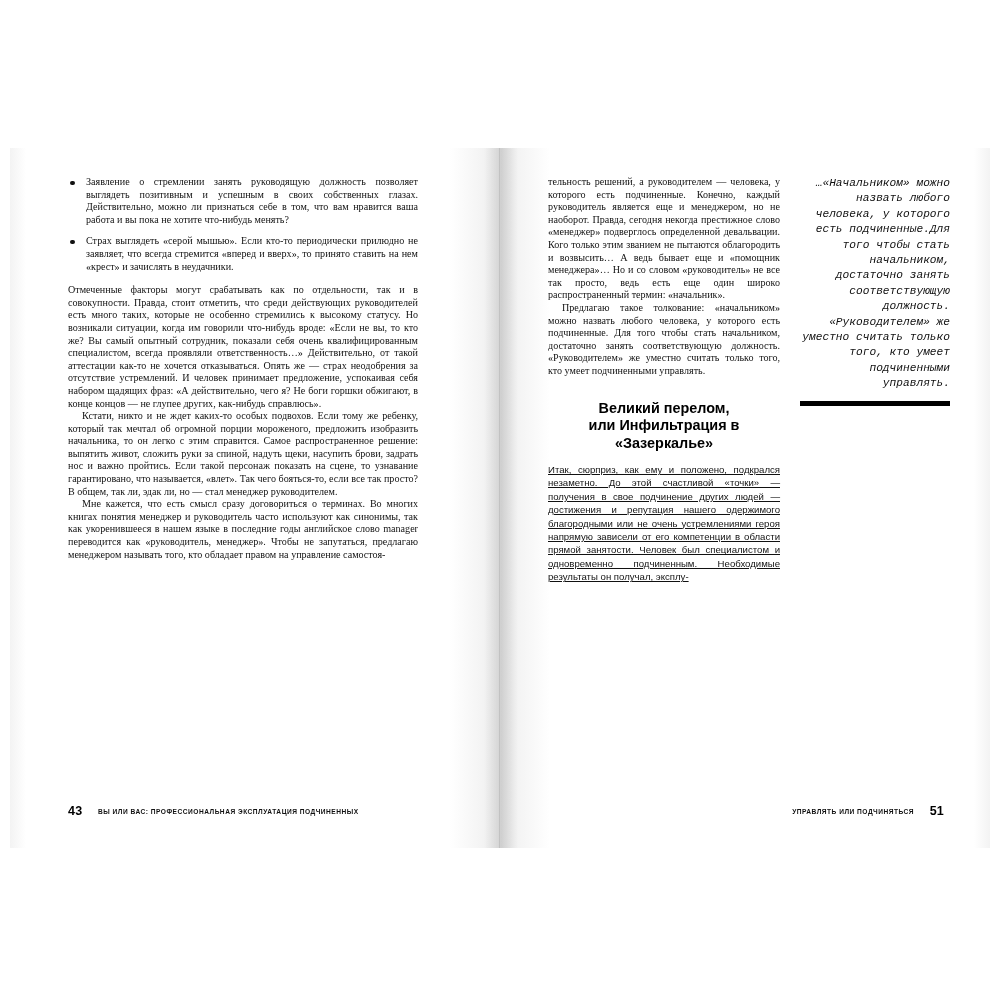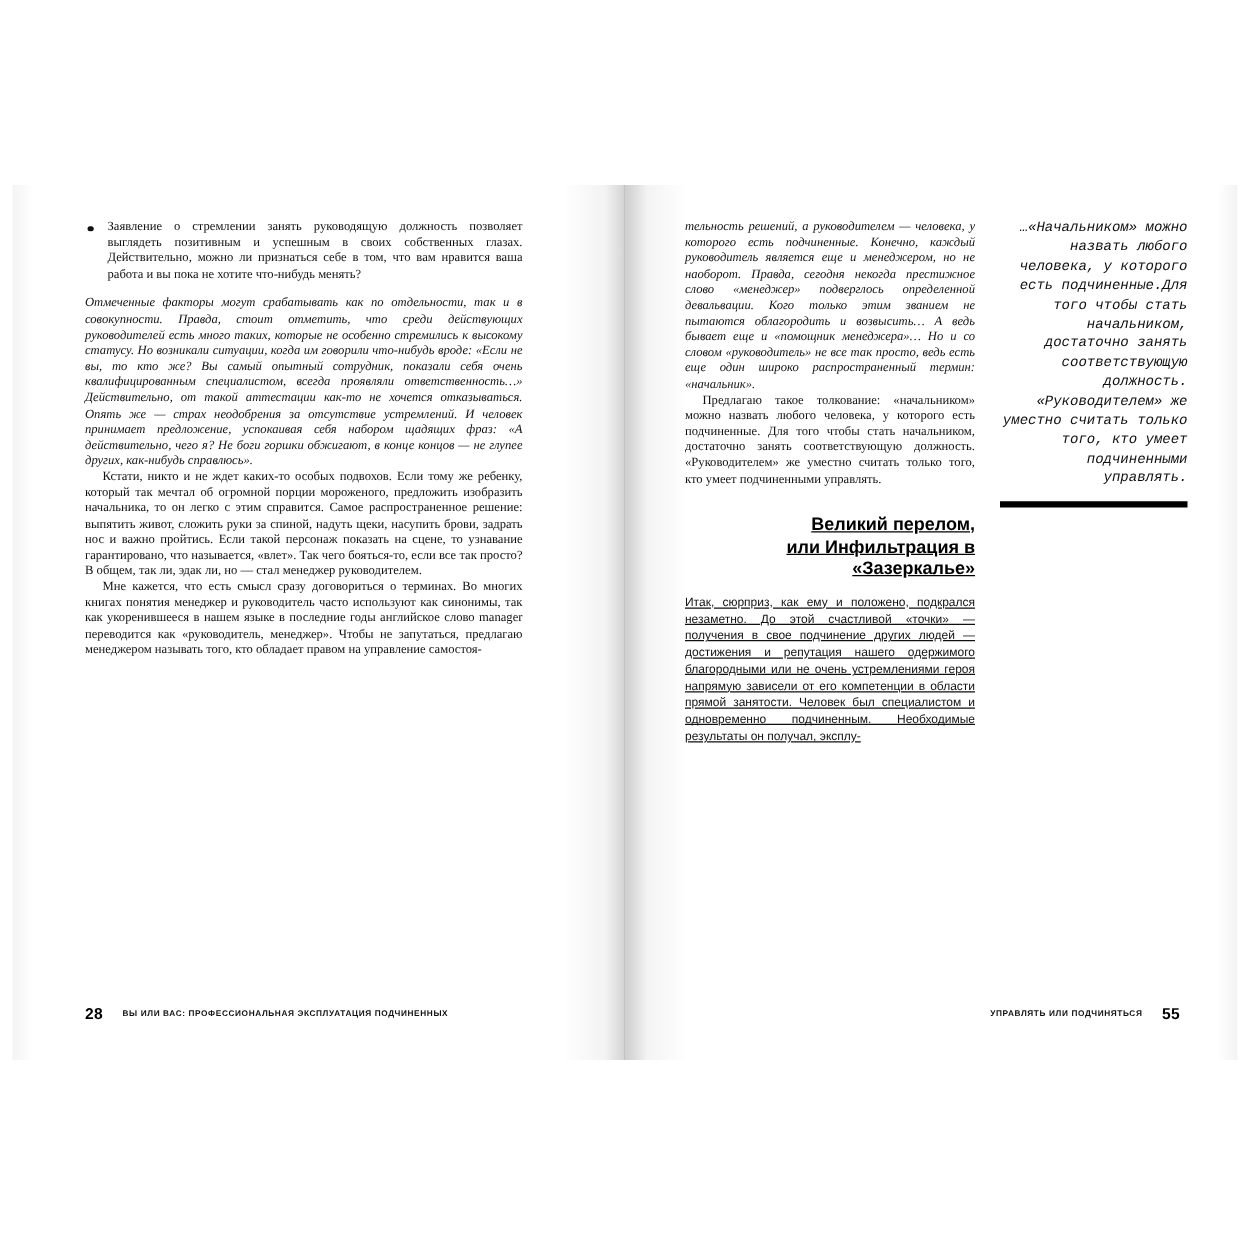--- a/index.html
+++ b/index.html
@@ -79,21 +79,21 @@
   p {
     margin: 0;
     font-size: 10.1px;
     line-height: 12.6px;
     text-align: justify;
     text-indent: 14px;
     color: #111111;
     -webkit-hyphens: auto;
     hyphens: auto;
   }
-  p.noindent { text-indent: 0; font-style: italic; }
+  p.noindent { text-indent: 0; }
 
   ul.bullets {
     margin: 0 0 11px 0;
     padding: 0;
     list-style: none;
   }
   ul.bullets li {
     position: relative;
     padding-left: 18px;
     margin-bottom: 9px;
@@ -133,22 +133,21 @@
   }
 
   h2.section-title {
     font-family: "Liberation Sans", sans-serif;
     font-weight: bold;
     font-size: 14.4px;
     line-height: 17.5px;
     color: #000000;
     margin: 22px 0 11px 0;
     text-indent: 0;
-    text-align: right;
-    text-decoration: underline;
+    text-align: center;
   }
   .sans-body p {
     font-family: "Liberation Sans", sans-serif;
     font-size: 9.6px;
     line-height: 13.4px;
     text-indent: 0;
     text-align: justify;
     color: #111111;
     text-decoration: underline;
   }
@@ -189,32 +188,33 @@
 <body>
 
 <div class="spread">
   <div class="book">
 
     <div class="page page-left">
       <div class="content-left">
 
         <ul class="bullets">
           <li>Заявление о стремлении занять руководящую должность позволяет выглядеть позитивным и успешным в своих собственных глазах. Действительно, можно ли признаться себе в том, что вам нравится ваша работа и вы пока не хотите что-нибудь менять?</li>
+          <li>Страх выглядеть «серой мышью». Если кто-то периодически прилюдно не заявляет, что всегда стремится «вперед и вверх», то принято ставить на нем «крест» и зачислять в неудачники.</li>
         </ul>
 
         <div class="para-block">
           <p class="noindent">Отмеченные факторы могут срабатывать как по отдельности, так и в совокупности. Правда, стоит отметить, что среди действующих руководителей есть много таких, которые не особенно стремились к высокому статусу. Но возникали ситуации, когда им говорили что-нибудь вроде: «Если не вы, то кто же? Вы самый опытный сотрудник, показали себя очень квалифицированным специалистом, всегда проявляли ответственность…» Действительно, от такой аттестации как-то не хочется отказываться. Опять же — страх неодобрения за отсутствие устремлений. И человек принимает предложение, успокаивая себя набором щадящих фраз: «А действительно, чего я? Не боги горшки обжигают, в конце концов — не глупее других, как-нибудь справлюсь».</p>
           <p>Кстати, никто и не ждет каких-то особых подвохов. Если тому же ребенку, который так мечтал об огромной порции мороженого, предложить изобразить начальника, то он легко с этим справится. Самое распространенное решение: выпятить живот, сложить руки за спиной, надуть щеки, насупить брови, задрать нос и важно пройтись. Если такой персонаж показать на сцене, то узнавание гарантировано, что называется, «влет». Так чего бояться-то, если все так просто? В общем, так ли, эдак ли, но — стал менеджер руководителем.</p>
           <p>Мне кажется, что есть смысл сразу договориться о терминах. Во многих книгах понятия менеджер и руководитель часто используют как синонимы, так как укоренившееся в нашем языке в последние годы английское слово manager переводится как «руководитель, менеджер». Чтобы не запутаться, предлагаю менеджером называть того, кто обладает правом на управление самостоя-</p>
         </div>
 
       </div>
 
       <div class="footer footer-left">
-        <span class="folio">28</span>
+        <span class="folio">43</span>
         <span class="runhead">Вы или вас: профессиональная эксплуатация подчиненных</span>
       </div>
     </div>
 
     <div class="page page-right">
       <div class="content-right">
         <p class="noindent">тельность решений, а руководителем — человека, у которого есть подчиненные. Конечно, каждый руководитель является еще и менеджером, но не наоборот. Правда, сегодня некогда престижное слово «менеджер» подверглось определенной девальвации. Кого только этим званием не пытаются облагородить и возвысить… А ведь бывает еще и «помощник менеджера»… Но и со словом «руководитель» не все так просто, ведь есть еще один широко распространенный термин: «начальник».</p>
         <p>Предлагаю такое толкование: «начальником» можно назвать любого человека, у которого есть подчиненные. Для того чтобы стать начальником, достаточно занять соответствующую должность. «Руководителем» же уместно считать только того, кто умеет подчиненными управлять.</p>
 
         <h2 class="section-title">
@@ -226,20 +226,20 @@
           <p>Итак, сюрприз, как ему и положено, подкрался незаметно. До этой счастливой «точки» — получения в свое подчинение других людей — достижения и репутация нашего одержимого благородными или не очень устремлениями героя напрямую зависели от его компетенции в области прямой занятости. Человек был специалистом и одновременно подчиненным. Необходимые результаты он получал, эксплу-</p>
         </div>
       </div>
 
       <div class="sidebar-right">
         <div class="pull-quote">…«Начальником» можно назвать любого человека, у которого есть подчиненные.Для того чтобы стать начальником, достаточно занять соответствующую должность. «Руководителем» же уместно считать только того, кто умеет подчиненными управлять.</div>
         <div class="pull-rule"></div>
       </div>
 
       <div class="footer footer-right">
-        <span class="folio">55</span>
+        <span class="folio">51</span>
         <span class="runhead">Управлять или подчиняться</span>
       </div>
     </div>
 
     <div class="gutter-shadow"></div>
   </div>
 </div>
 
 </body></html>

